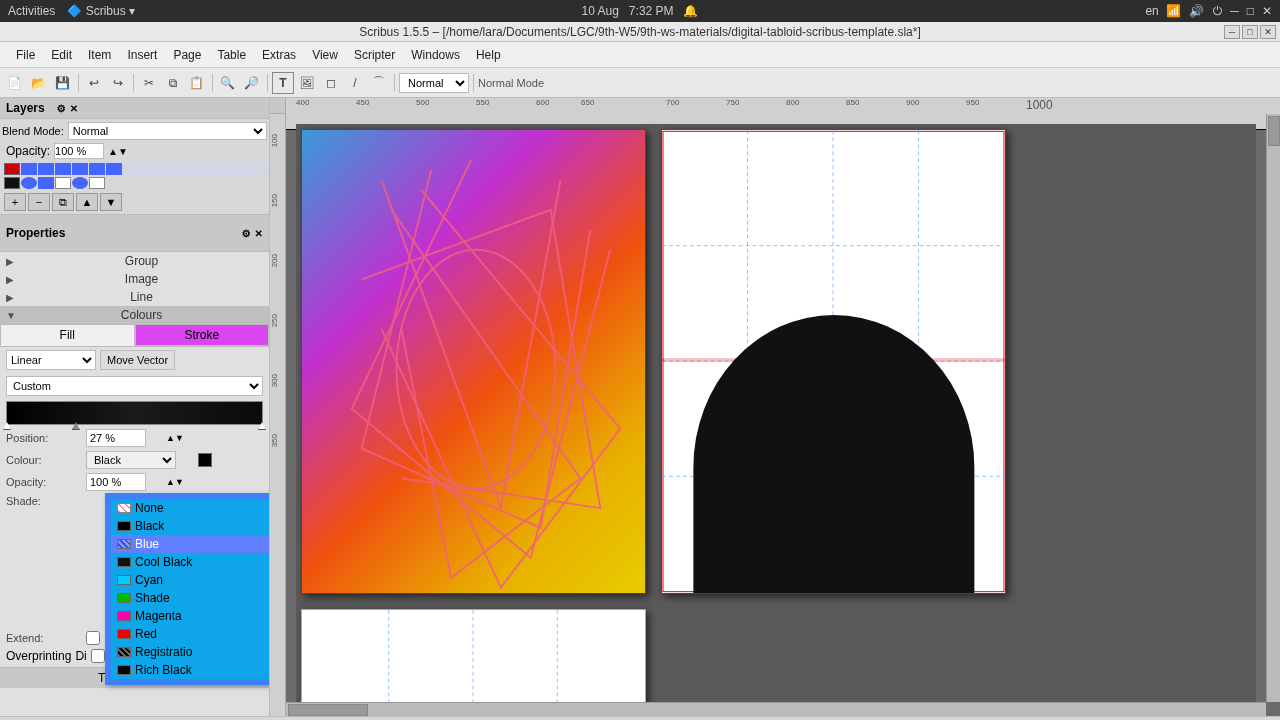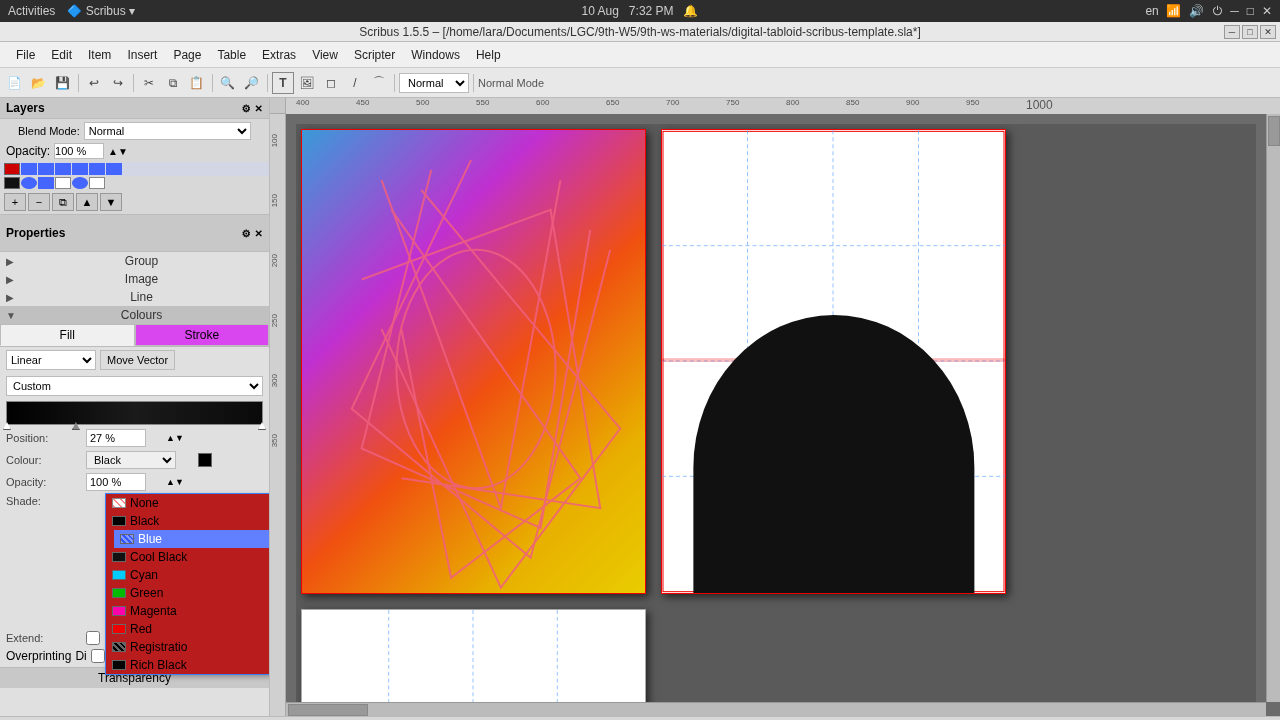--- a/index.html
+++ b/index.html
@@ -72,30 +72,29 @@
     }
 
     
     #layers-section {
       background: #d8d8d8;
       border-bottom: 1px solid #bbb;
     }
     #layers-header {
       display: flex;
       align-items: center;
-      justify-content: space-between;
       padding: 3px 6px;
       background: #c8c8c8;
       border-bottom: 1px solid #bbb;
       gap: 12px;
     }
     #layers-header span { font-weight: bold; font-size: 12px; }
     .layers-controls { display: flex; align-items: center; gap: 4px; }
     .blend-row {
-      display: flex; align-items: center; gap: 4px; padding: 3px 18px;
+      display: flex; align-items: center; gap: 4px; padding: 3px 2px;
     }
     .blend-row label { font-size: 11px; }
     .blend-select { height: 18px; font-size: 11px; background: #fff; border: 1px solid #bbb; }
     .opacity-row { display: flex; align-items: center; gap: 4px; padding: 0 6px 3px; }
     .layer-row-items {
       display: flex; align-items: center; padding: 1px 4px; gap: 1px;
     }
     .layer-color-box {
       width: 16px; height: 12px; border: 1px solid #666; display: inline-block;
     }
@@ -169,41 +168,41 @@
       width: 8px; height: 8px;
       border: 1px solid #555;
       background: #fff;
       clip-path: polygon(50% 0%, 0% 100%, 100% 100%);
       transform: translateX(-50%);
     }
 
     
     #colour-dropdown {
       position: absolute;
-      background: #b91c1c;
-      border: 1px solid #3b82f6;
+      background: #0ea5e9;
+      border: 6px solid #3b82f6;
       z-index: 100;
       width: 188px;
       box-shadow: 2px 2px 5px rgba(0,0,0,0.3);
     }
     .colour-option {
       display: flex; align-items: center; padding: 2px 6px; gap: 4px;
       cursor: pointer; font-size: 11px;
     }
-    .colour-option.selected { background: #6080ff; color: #fff; margin-left: 8px; }
+    .colour-option.selected { background: #6080ff; color: #fff; }
 
     
     #canvas-area {
       flex: 1;
       background: #6b6b6b;
       overflow: hidden;
       position: relative;
     }
     #ruler-top {
-      height: 16px; background: #d0d0d0; border-bottom: 1px solid #000000;
+      height: 32px; background: #d0d0d0; border-bottom: 1px solid #000000;
       display: flex; align-items: center; padding-left: 16px;
       font-size: 9px; color: #555; position: relative;
     }
     #ruler-left {
       position: absolute; left: 0; top: 16px;
       width: 16px; height: calc(100% - 16px);
       background: #d0d0d0; border-right: 1px solid #aaa;
     }
     #canvas-content {
       position: absolute; top: 16px; left: 16px;
@@ -474,21 +473,21 @@
             <div class="colour-option">
               <span style="width:14px;height:10px;border:1px solid #666;display:inline-block;background:#111111;"></span>
               <span>Cool Black</span>
             </div>
             <div class="colour-option">
               <span style="width:14px;height:10px;border:1px solid #666;display:inline-block;background:#00ccff;"></span>
               <span>Cyan</span>
             </div>
             <div class="colour-option">
               <span style="width:14px;height:10px;border:1px solid #666;display:inline-block;background:#00bb00;"></span>
-              <span>Green</span>
+              <span>Shade</span>
             </div>
             <div class="colour-option">
               <span style="width:14px;height:10px;border:1px solid #666;display:inline-block;background:#ff00aa;"></span>
               <span>Magenta</span>
             </div>
             <div class="colour-option">
               <span style="width:14px;height:10px;border:1px solid #666;display:inline-block;background:#ee0000;"></span>
               <span>Red</span>
             </div>
             <div class="colour-option">
@@ -524,21 +523,21 @@
   <div id="canvas-area">
 
     <div id="ruler-top">
       <div style="position:absolute;left:0;top:0;width:16px;height:16px;background:#c8c8c8;border-right:1px solid #aaa;border-bottom:1px solid #aaa;"></div>
       <div style="position:absolute;left:16px;top:0;right:0;height:16px;background:#d0d0d0;overflow:hidden;">
         <span style="position:absolute;left:10px;font-size:8px;color:#555;">400</span>
         <span style="position:absolute;left:70px;font-size:8px;color:#555;">450</span>
         <span style="position:absolute;left:130px;font-size:8px;color:#555;">500</span>
         <span style="position:absolute;left:190px;font-size:8px;color:#555;">550</span>
         <span style="position:absolute;left:250px;font-size:8px;color:#555;">600</span>
-        <span style="position:absolute;left:320px;font-size:8px;color:#555;">650</span>
+        <span style="position:absolute;left:295px;font-size:8px;color:#555;">650</span>
         <span style="position:absolute;left:380px;font-size:8px;color:#555;">700</span>
         <span style="position:absolute;left:440px;font-size:8px;color:#555;">750</span>
         <span style="position:absolute;left:500px;font-size:8px;color:#555;">800</span>
         <span style="position:absolute;left:560px;font-size:8px;color:#555;">850</span>
         <span style="position:absolute;left:620px;font-size:8px;color:#555;">900</span>
         <span style="position:absolute;left:680px;font-size:8px;color:#555;">950</span>
         <span style="position:absolute;left:740px;font-size:12px;color:#555;">1000</span>
       </div>
     </div>
 

